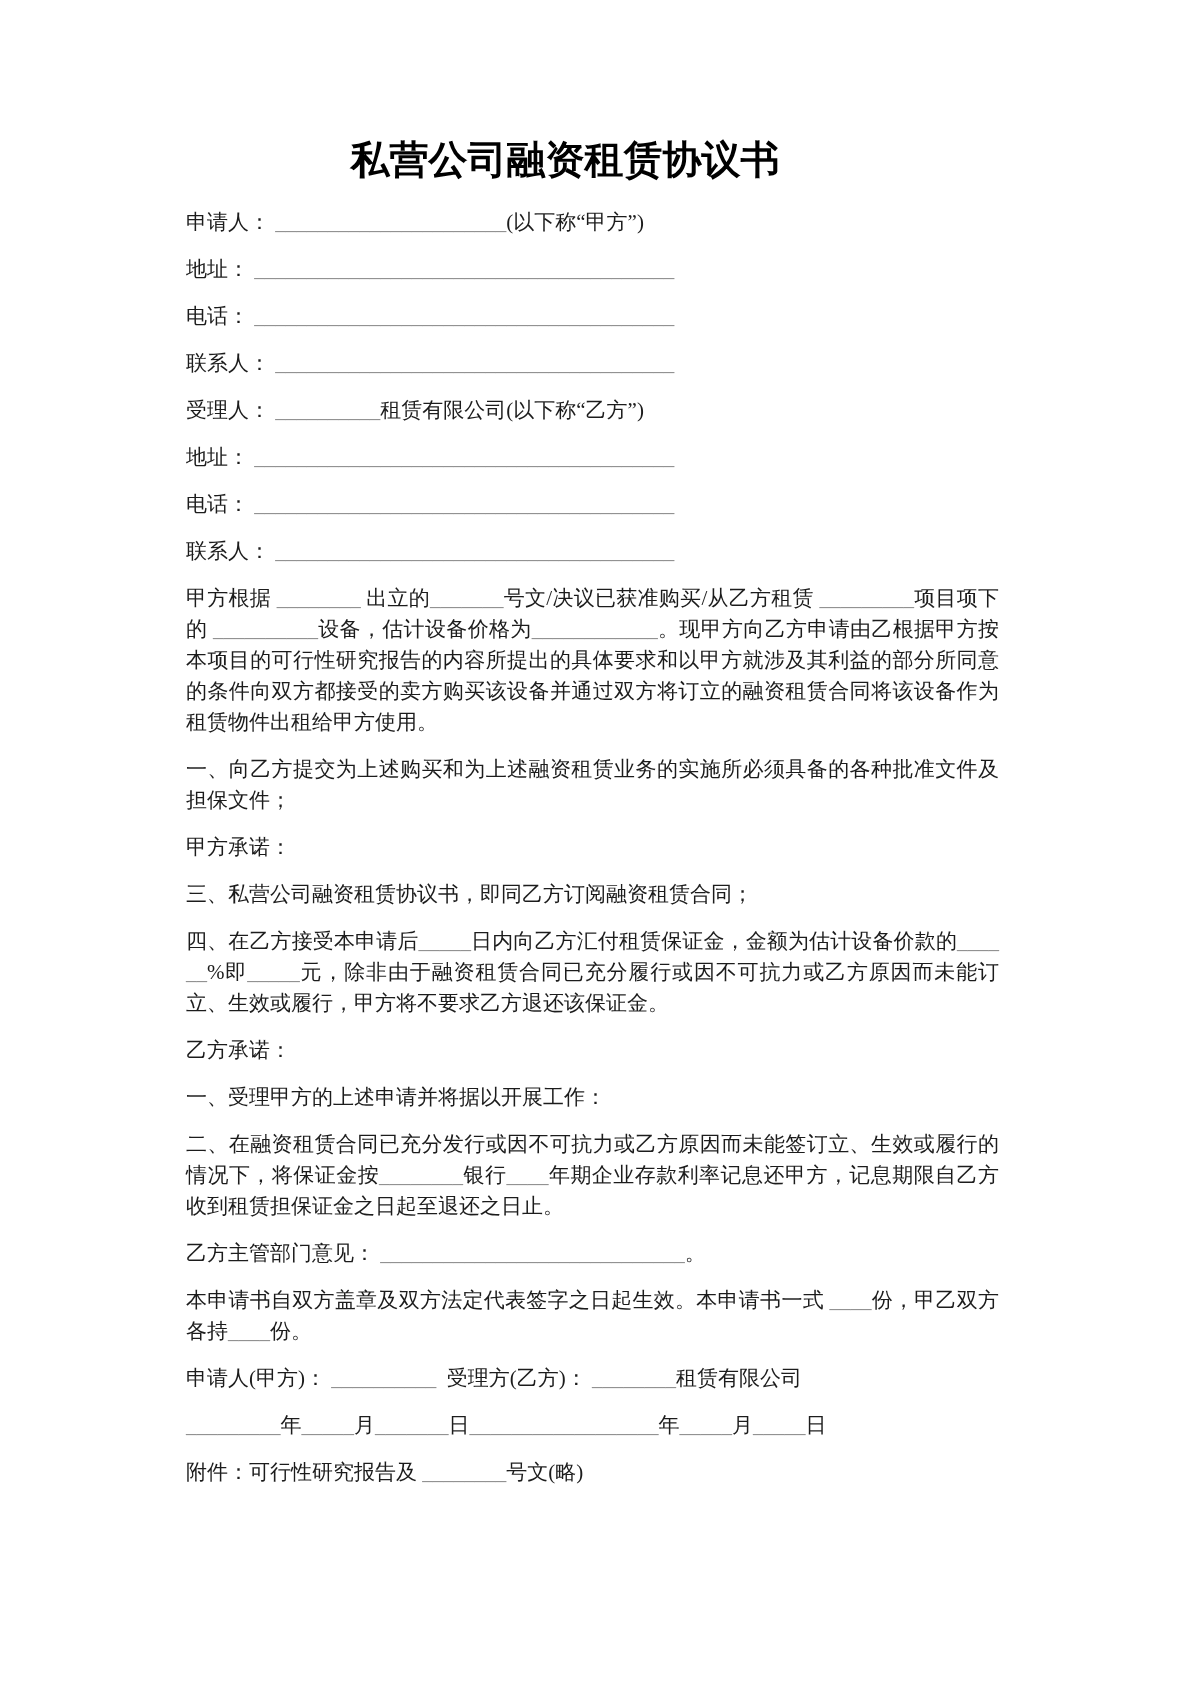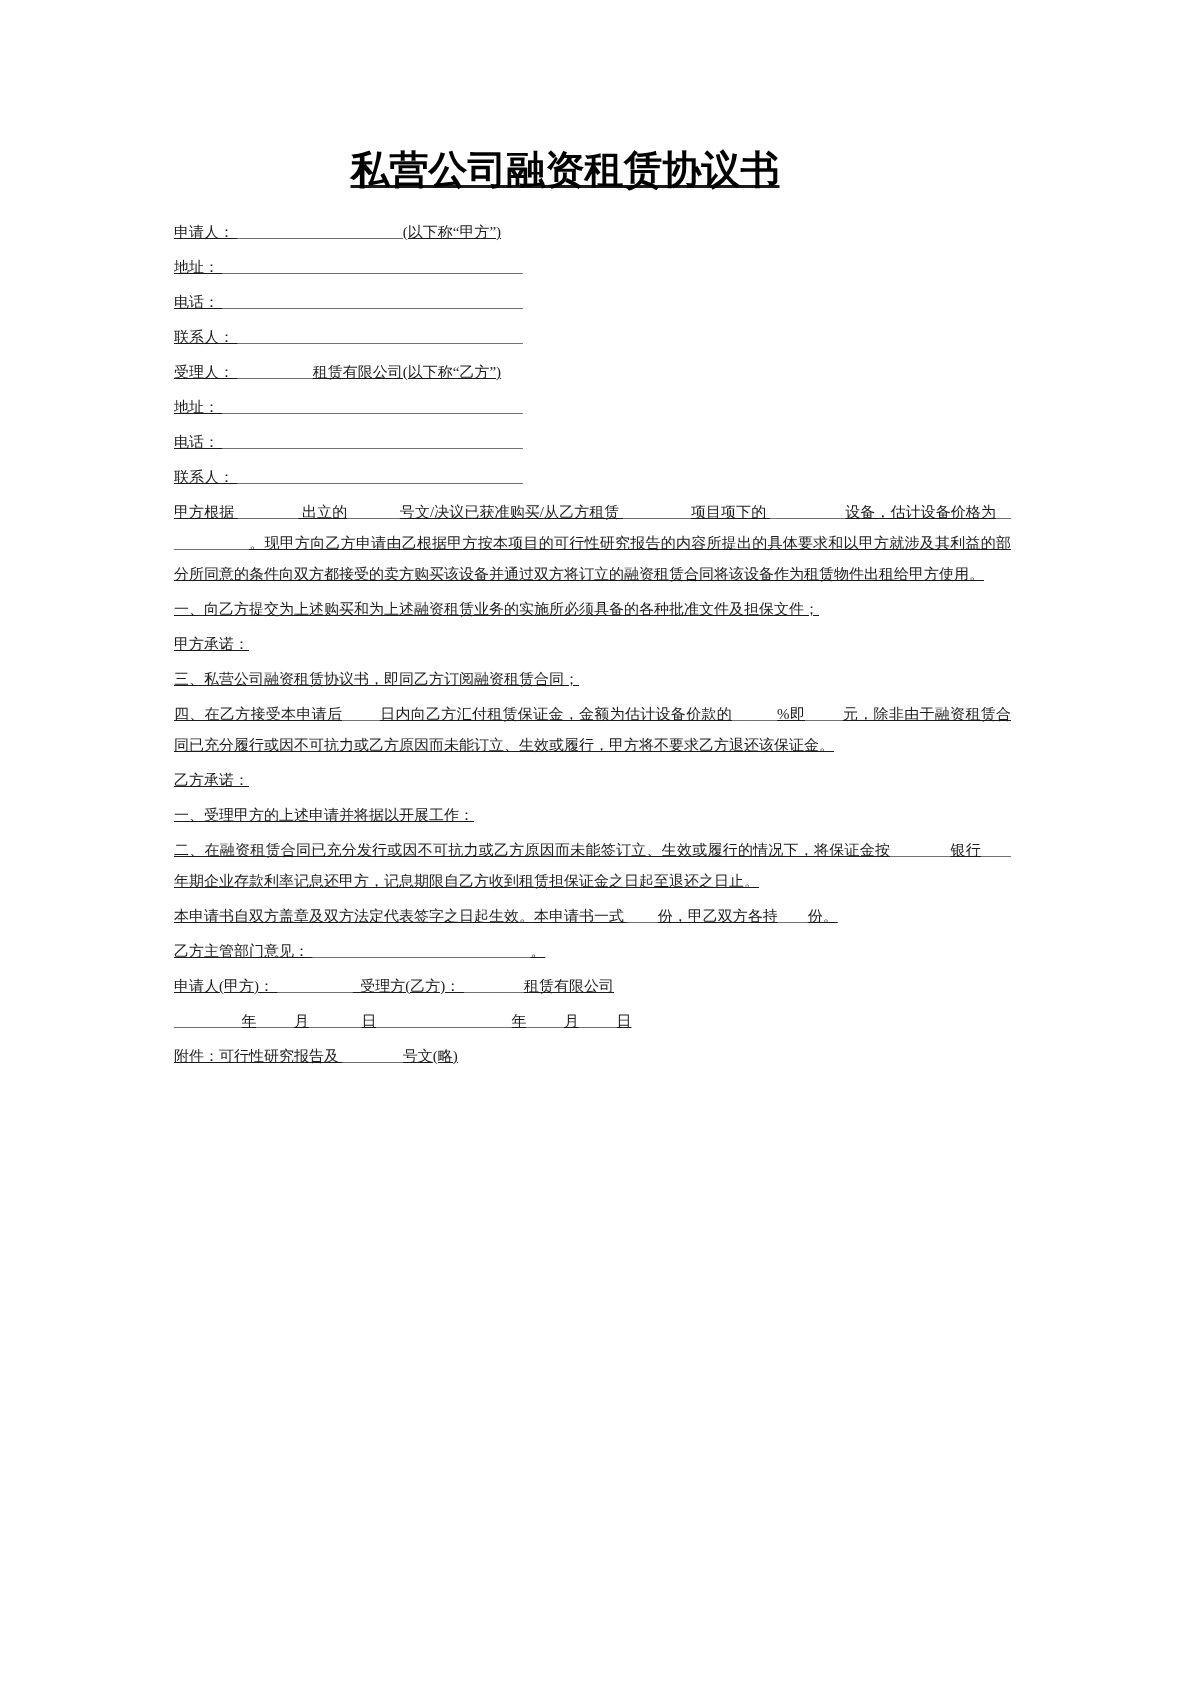--- a/index.html
+++ b/index.html
@@ -11,37 +11,36 @@
     width: 1190px;
     height: 1683px;
     position: relative;
     font-family: "Liberation Serif", "DejaVu Serif", serif;
     color: var(--text-color, #1c1c1c);
     overflow: hidden;
   }
   .doc {
     position: absolute;
     left: 170px;
-    top: 148px;
+    top: 138px;
     width: 845px;
-    text-decoration: underline;
   }
   .title {
     font-size: 39px;
     font-weight: 700;
     text-align: center;
     margin: 0 55px 24px 0;
     line-height: 1.15;
     color: #000000;
     white-space: nowrap;
   }
   .body-lines { }
   .line {
-    margin: 4px;
-    font-size: 15px;
+    margin: 16px;
+    font-size: 21px;
     line-height: 31px;
     white-space: pre-wrap;
     word-break: break-all;
     text-align: justify;
   }
   .blank {
     color: var(--blank-color, #8c8c8c);
   }
 </style>
 </head>
@@ -59,19 +58,19 @@
       <p class="line">电话： <span class="blank">________________________________________</span></p>
       <p class="line">联系人： <span class="blank">______________________________________</span></p>
       <p class="line">甲方根据 <span class="blank">________</span> 出立的<span class="blank">_______</span>号文/决议已获准购买/从乙方租赁 <span class="blank">_________</span>项目项下的 <span class="blank">__________</span>设备，估计设备价格为<span class="blank">____________</span>。现甲方向乙方申请由乙根据甲方按本项目的可行性研究报告的内容所提出的具体要求和以甲方就涉及其利益的部分所同意的条件向双方都接受的卖方购买该设备并通过双方将订立的融资租赁合同将该设备作为租赁物件出租给甲方使用。</p>
       <p class="line">一、向乙方提交为上述购买和为上述融资租赁业务的实施所必须具备的各种批准文件及担保文件；</p>
       <p class="line">甲方承诺：</p>
       <p class="line">三、私营公司融资租赁协议书，即同乙方订阅融资租赁合同；</p>
       <p class="line">四、在乙方接受本申请后<span class="blank">_____</span>日内向乙方汇付租赁保证金，金额为估计设备价款的<span class="blank">______</span>%即<span class="blank">_____</span>元，除非由于融资租赁合同已充分履行或因不可抗力或乙方原因而未能订立、生效或履行，甲方将不要求乙方退还该保证金。</p>
       <p class="line">乙方承诺：</p>
       <p class="line">一、受理甲方的上述申请并将据以开展工作：</p>
       <p class="line">二、在融资租赁合同已充分发行或因不可抗力或乙方原因而未能签订立、生效或履行的情况下，将保证金按<span class="blank">________</span>银行<span class="blank">____</span>年期企业存款利率记息还甲方，记息期限自乙方收到租赁担保证金之日起至退还之日止。</p>
+      <p class="line">乙方主管部门意见： <span class="blank">_____________________________</span>。</p>
       <p class="line">本申请书自双方盖章及双方法定代表签字之日起生效。本申请书一式 <span class="blank">____</span>份，甲乙双方各持<span class="blank">____</span>份。</p>
-      <p class="line">乙方主管部门意见： <span class="blank">_____________________________</span>。</p>
       <p class="line">申请人(甲方)： <span class="blank">__________</span>  受理方(乙方)： <span class="blank">________</span>租赁有限公司</p>
       <p class="line"><span class="blank">_________</span>年<span class="blank">_____</span>月<span class="blank">_______</span>日<span class="blank">__________________</span>年<span class="blank">_____</span>月<span class="blank">_____</span>日</p>
       <p class="line">附件：可行性研究报告及 <span class="blank">________</span>号文(略)</p>
     </div>
 </div>
 
 </body></html>

